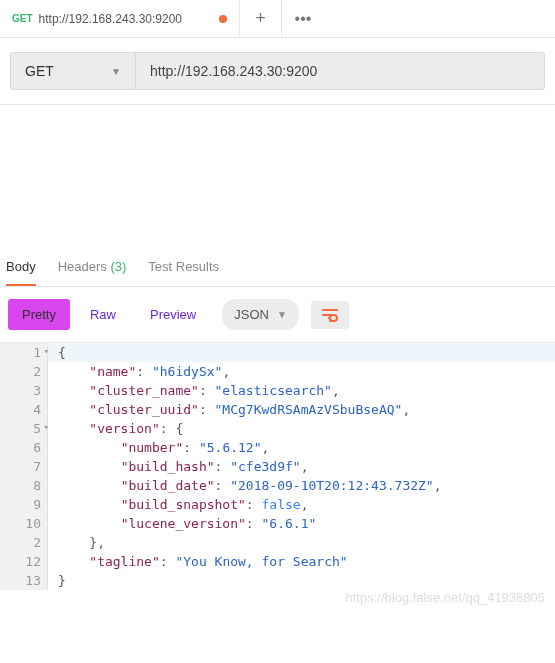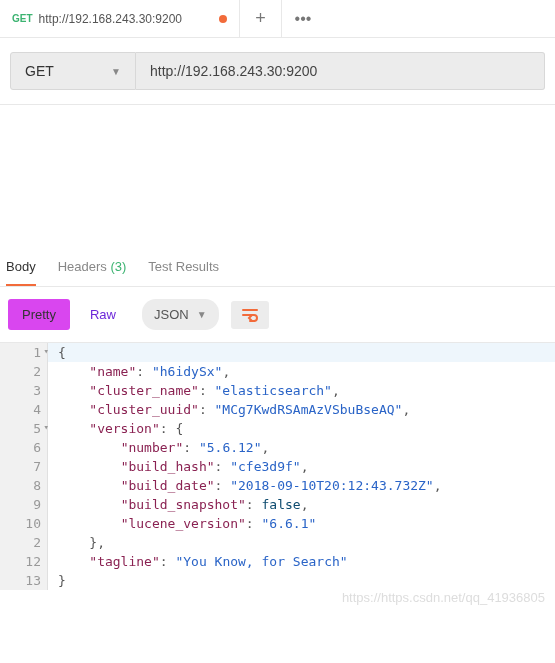--- a/index.html
+++ b/index.html
@@ -29,21 +29,21 @@
   .wrap-btn svg { stroke: #f26b3a; }
   .code-area { font-family: "Consolas", "Menlo", monospace; font-size: 13px; border-top: 1px solid #e8e8e8; }
   .code-line { display: flex; align-items: flex-start; }
   .code-line.selected { background: #eef6fc; }
   .lineno { width: 48px; text-align: right; padding: 2px 6px 2px 0; color: #999; background: #f1f1f1; border-right: 1px solid #e0e0e0; user-select: none; position: relative; }
   .fold { position:absolute; right: -2px; top: 3px; color:#999; font-size:9px; }
   .code { padding: 2px 0 2px 10px; white-space: pre; }
   .punc { color: #555; }
   .key { color: #8a2252; }
   .str { color: #2a64c7; }
-  .bool { color: #0c4a6e; }
+  .bool { color: #3b82f6; }
   .chev { color:#888; font-size:10px; }
   .watermark { position: relative; text-align: right; color: #ddd; font-size: 13px; padding: 6px 10px 10px 0; margin-top: -6px;}
 </style>
 </head>
 <body>
 
 <div class="tabs-bar">
   <div class="tab">
     <span class="tab-method">GET</span>
     <span class="tab-url">http://192.168.243.30:9200</span>
@@ -75,20 +75,21 @@
   <div class="resp-tab">
     <span>Headers</span>
     <span class="count">(3)</span>
   </div>
   <div class="resp-tab"><span>Test Results</span></div>
 </div>
 
 <div class="viewer-row">
   <div class="viewer-btn active"><span>Pretty</span></div>
   <div class="viewer-btn"><span>Raw</span></div>
+  <div class="viewer-btn"><span>Preview</span></div>
   <div class="format-select">
     <span>JSON</span>
     <span class="chev">▼</span>
   </div>
   <div class="wrap-btn">
     <svg width="18" height="16" viewBox="0 0 18 16" fill="none" stroke-width="2" stroke-linecap="round">
       <line x1="2" y1="3" x2="16" y2="3"></line>
         <path d="M2 8 H13 A3 3 0 0 1 13 14 H9"></path>
         <polyline points="11 11 8 14 11 17" transform="translate(0,-3)"></polyline>
     </svg>
@@ -143,13 +144,13 @@
   <div class="code-line">
       <div class="lineno">12</div>
       <div class="code">    <span class="key">"tagline"</span><span class="punc">: </span><span class="str">"You Know, for Search"</span></div>
     </div>
   <div class="code-line">
       <div class="lineno">13</div>
       <div class="code"><span class="punc">}</span></div>
     </div>
 </div>
 
-<div class="watermark">https://https.csdn.net/qq_41936805</div>
+<div class="watermark">https://blog.false.net/qq_41936805</div>
 
 </body></html>

